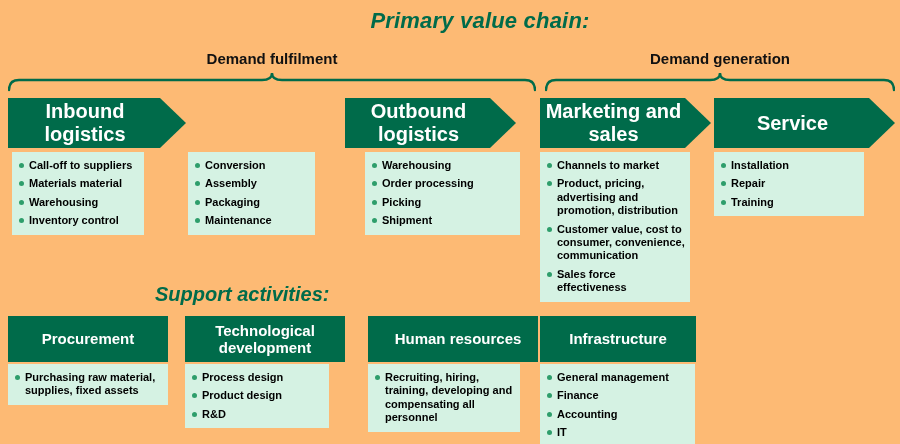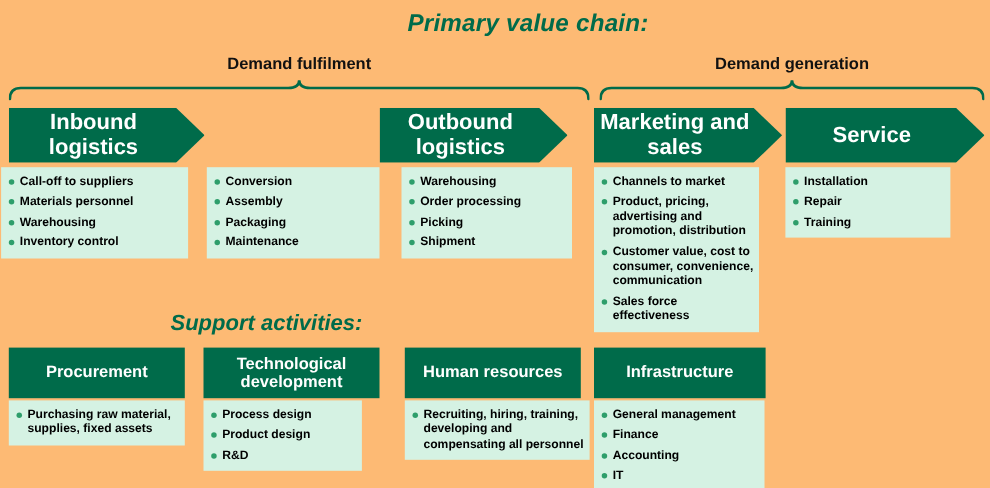--- a/index.html
+++ b/index.html
@@ -120,29 +120,29 @@
   <div class="abs chevron" style="left:345px; width:171px;">
       <span>Outbound logistics</span>
     </div>
   <div class="abs chevron" style="left:540px; width:171px;">
       <span>Marketing and sales</span>
     </div>
   <div class="abs chevron" style="left:714px; width:181px;">
       <span>Service</span>
     </div>
 
-  <div class="abs itembox primary-box" style="left:1px; width:170px;">
+  <div class="abs itembox primary-box" style="left:12px; width:132px;">
     <ul>
       <li>Call-off to suppliers</li>
-      <li>Materials personnel</li>
+      <li>Materials material</li>
       <li>Warehousing</li>
       <li>Inventory control</li>
     </ul>
   </div>
-  <div class="abs itembox primary-box" style="left:188px; width:157px;">
+  <div class="abs itembox primary-box" style="left:188px; width:127px;">
     <ul>
       <li>Conversion</li>
       <li>Assembly</li>
       <li>Packaging</li>
       <li>Maintenance</li>
     </ul>
   </div>
   <div class="abs itembox primary-box" style="left:365px; width:155px;">
     <ul>
       <li>Warehousing</li>
@@ -168,40 +168,40 @@
   </div>
 
   <div class="abs support-title">Support activities:</div>
 
   <div class="abs support-header" style="left:8px;   width:160px;">
       <span>Procurement</span>
     </div>
   <div class="abs support-header" style="left:185px; width:160px;">
       <span>Technological development</span>
     </div>
-  <div class="abs support-header" style="left:368px; width:160px;">
+  <div class="abs support-header" style="left:368px; width:160px;padding-left:10px;">
       <span>Human resources</span>
     </div>
   <div class="abs support-header" style="left:540px; width:156px;">
       <span>Infrastructure</span>
     </div>
 
   <div class="abs itembox support-box" style="left:8px; width:160px;">
     <ul>
       <li>Purchasing raw material, supplies, fixed assets</li>
     </ul>
   </div>
   <div class="abs itembox support-box" style="left:185px; width:144px;">
     <ul>
       <li>Process design</li>
       <li>Product design</li>
       <li>R&amp;D</li>
     </ul>
   </div>
-  <div class="abs itembox support-box" style="left:368px; width:168px;">
+  <div class="abs itembox support-box" style="left:368px; width:152px;">
     <ul>
       <li>Recruiting, hiring, training, developing and compensating all personnel</li>
     </ul>
   </div>
   <div class="abs itembox support-box" style="left:540px; width:155px;">
     <ul>
       <li>General management</li>
       <li>Finance</li>
       <li>Accounting</li>
       <li>IT</li>

